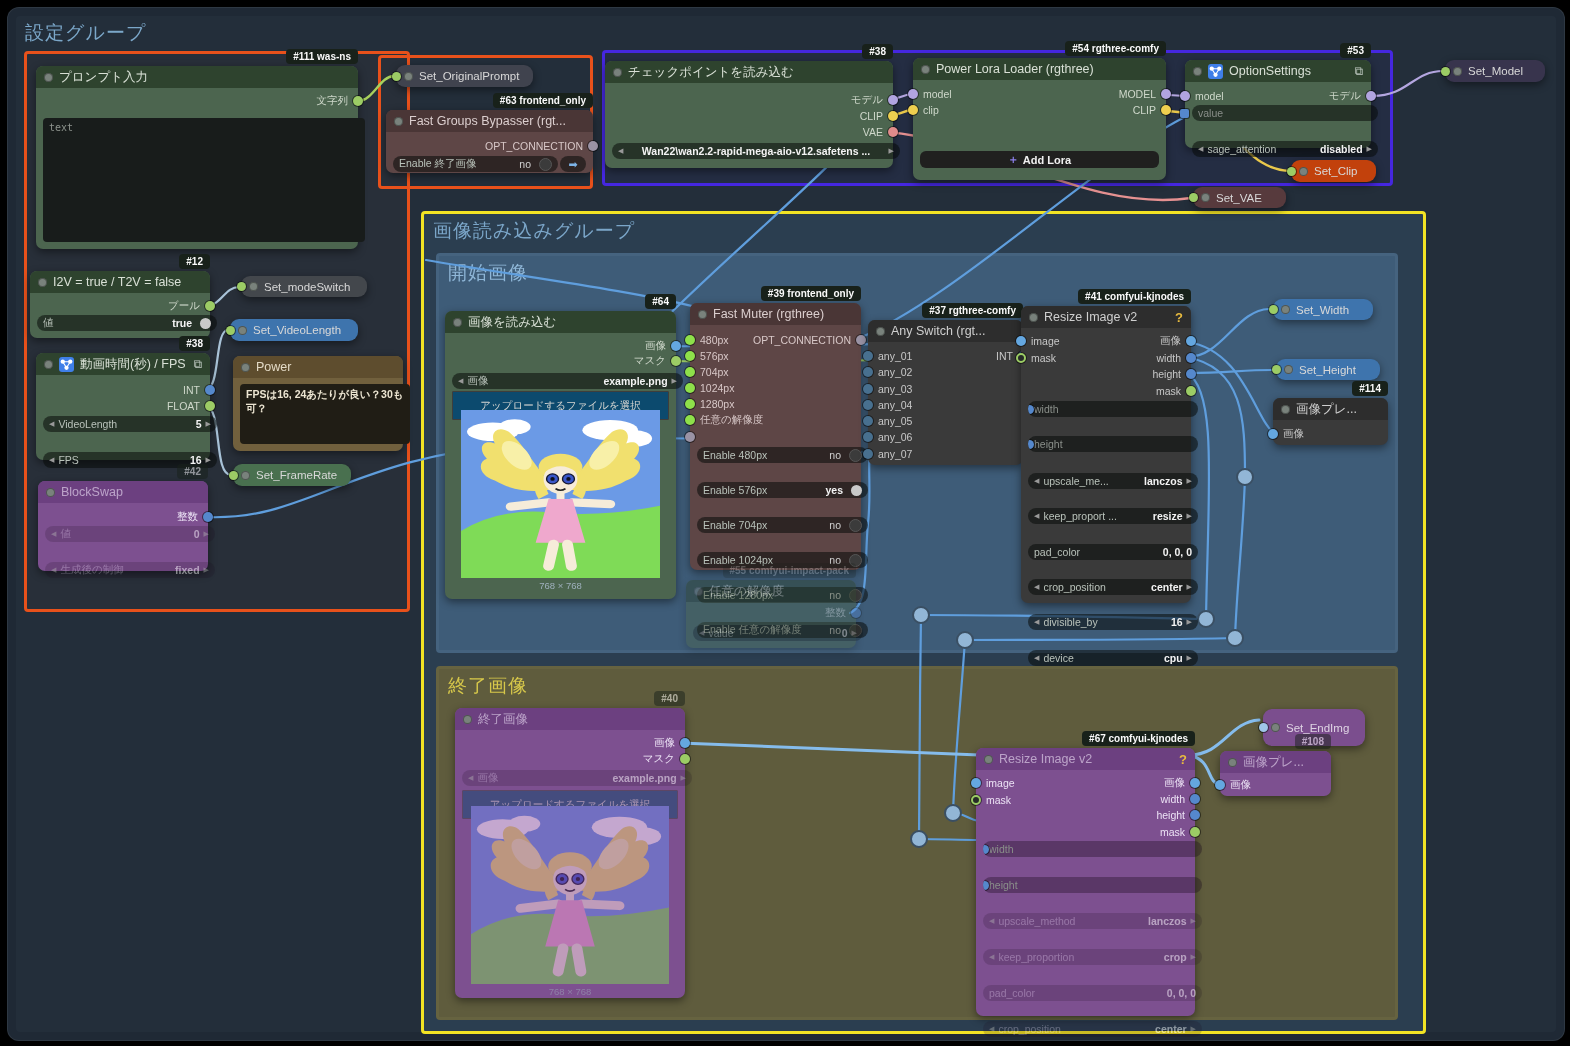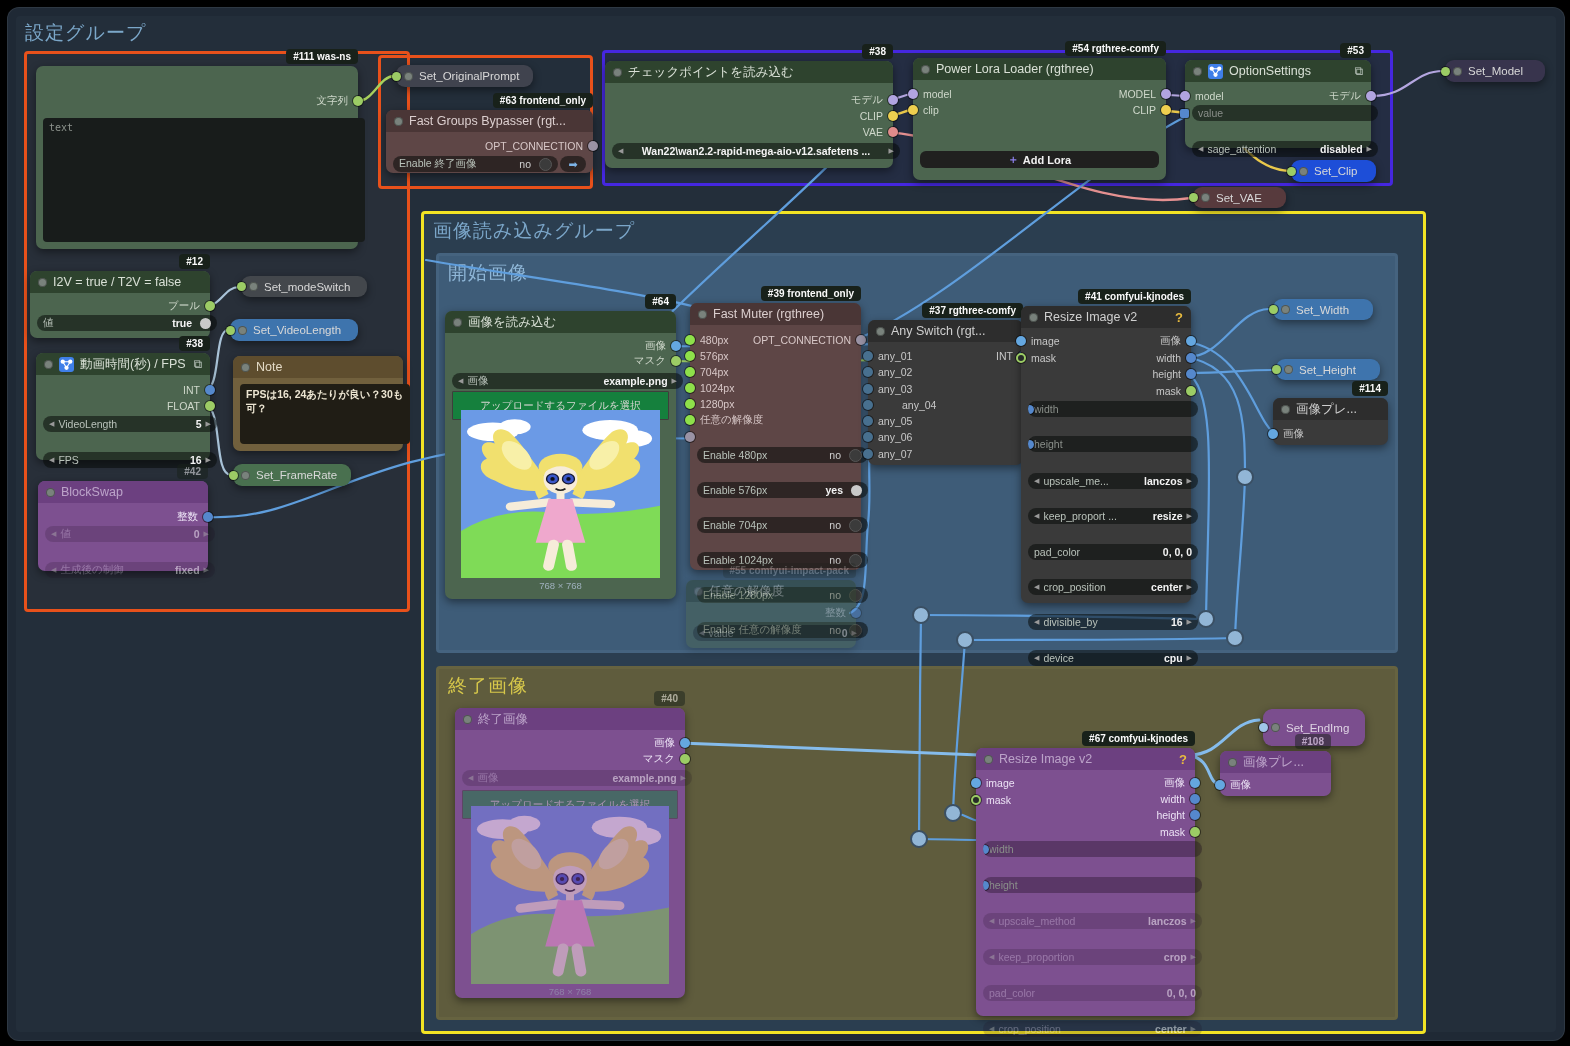--- a/index.html
+++ b/index.html
@@ -22,21 +22,21 @@
   .pin{left:-5px;}.pout{right:-5px;flex-direction:row-reverse;}
   .pdot{width:10px;height:10px;border-radius:50%;box-shadow:0 0 0 1px rgba(0,0,0,.5);flex:none;}
   .plbl{font-size:10.5px;white-space:nowrap;}
   .w{position:absolute;left:7px;right:7px;}
   .pill{position:relative;display:flex;align-items:center;background:rgba(8,11,9,.55);border-radius:8px;height:16px;padding:0 6px;gap:4px;box-sizing:border-box;overflow:hidden;}
   .arr{font-size:7px;color:#999;flex:none;}
   .wl{font-size:10.5px;color:#b9c2ba;white-space:nowrap;overflow:hidden;}
   .wv{font-size:10.5px;color:#f3f3f3;font-weight:bold;white-space:nowrap;margin-left:auto;}
   .knob{width:11px;height:11px;border-radius:50%;flex:none;margin-left:4px;}
   .btn{display:flex;align-items:center;justify-content:center;background:#20201f;border-radius:6px;height:17px;color:#f0f0f0;font-weight:bold;font-size:11px;}
-  .upl{display:flex;align-items:center;justify-content:center;background:#15803d;border:1px solid #3e3e3c;border-radius:1px;height:29px;color:#d6d6d2;font-size:10.5px;box-sizing:border-box;white-space:nowrap;overflow:hidden;}
+  .upl{display:flex;align-items:center;justify-content:center;background:#0c4a6e;border:1px solid #3e3e3c;border-radius:1px;height:29px;color:#d6d6d2;font-size:10.5px;box-sizing:border-box;white-space:nowrap;overflow:hidden;}
   .ta{position:relative;background:#181c1b;border-radius:4px;color:#8d938d;font-size:10px;font-family:"DejaVu Sans Mono","Liberation Mono",monospace;padding:4px 6px;box-sizing:border-box;overflow:hidden;}
   .ta.note{background:#201d15;color:#ece5d2;font-weight:bold;font-size:10.5px;font-family:"Liberation Sans",sans-serif;}
   .imgw{position:absolute;overflow:hidden;}
   .imgw svg{display:block;width:100%;height:100%;}
   .ovl{position:absolute;inset:0;background:rgba(125,60,148,.45);}
   .cap{position:absolute;text-align:center;font-size:9.5px;color:#9fb0bd;left:0;right:0;}
   .badge{position:absolute;right:0;top:-17px;background:#18211a;color:#fafafa;font-size:10px;font-weight:bold;padding:2px 7px;border-radius:4px;white-space:nowrap;}
   .badge.dim{opacity:.5;}
   .node.collapsed{height:21px;border-radius:9px;display:flex;align-items:center;padding:0 8px;gap:6px;}
   .node.collapsed .ntitle{font-size:11.5px;}
@@ -111,20 +111,24 @@
       <div class="reroute" style="left: 948px; top: 623px;"></div>
       <div class="reroute" style="left: 1189px; top: 602px;"></div>
       <div class="reroute" style="left: 1218px; top: 621px;"></div>
       <div class="reroute" style="left: 1228px; top: 460px;"></div>
       <div class="reroute" style="left: 936px; top: 796px;"></div>
       <div class="reroute" style="left: 902px; top: 822px;"></div>
     </div>
   <div id="nodes-layer">
       <div class="node" style="left: 28px; top: 58px; width: 322px; height: 183px; background: rgb(76, 101, 79);">
         <span class="badge">#111 was-ns</span>
+        <div class="nhead" style="background: rgb(46, 67, 46);">
+          <span class="cdot"></span>
+          <span class="ntitle" style="color: rgb(217, 224, 214);">プロンプト入力</span>
+        </div>
         <div class="port pout" style="top: 29px;">
           <span class="pdot" style="background: rgb(156, 204, 101);"></span>
           <span class="plbl" style="color: rgb(207, 216, 203);">文字列</span>
         </div>
         <div class="ta w" style="top: 52px; height: 124px;">text</div>
       </div>
       <div class="node" style="left: 22px; top: 263px; width: 180px; height: 67px; background: rgb(76, 101, 79);">
         <span class="badge">#12</span>
         <div class="nhead" style="background: rgb(46, 67, 46);">
           <span class="cdot"></span>
@@ -203,21 +207,21 @@
         <span class="ntitle" style="color: rgb(216, 216, 216);">Set_modeSwitch</span>
       </div>
       <div class="node collapsed" style="left: 222px; top: 311px; width: 128px; height: 22px; background: rgb(62, 116, 173);">
         <span class="indot" style="background: rgb(156, 204, 101);"></span>
         <span class="cdot"></span>
         <span class="ntitle" style="color: rgb(216, 216, 216);">Set_VideoLength</span>
       </div>
       <div class="node" style="left: 225px; top: 348px; width: 170px; height: 95px; background: rgb(113, 96, 61);">
         <div class="nhead" style="background: rgb(94, 77, 46);">
           <span class="cdot"></span>
-          <span class="ntitle" style="color: rgb(227, 218, 198);">Note</span>
+          <span class="ntitle" style="color: rgb(227, 218, 198);">Power</span>
         </div>
         <div class="ta w note" style="top: 28px; height: 60px;">FPSは16, 24あたりが良い？30も可？</div>
       </div>
       <div class="node collapsed" style="left: 225px; top: 456px; width: 118px; height: 22px; background: rgb(73, 112, 79);">
         <span class="indot" style="background: rgb(156, 204, 101);"></span>
         <span class="cdot"></span>
         <span class="ntitle" style="color: rgb(216, 216, 216);">Set_FrameRate</span>
       </div>
       <div class="node collapsed" style="left: 388px; top: 57px; width: 137px; height: 22px; background: rgb(64, 67, 78);">
         <span class="indot" style="background: rgb(156, 204, 101);"></span>
@@ -323,21 +327,21 @@
           <span class="wl">sage_attention</span>
           <span class="wv">disabled</span>
           <span class="arr">▶</span>
         </div>
       </div>
       <div class="node collapsed" style="left: 1437px; top: 52px; width: 100px; height: 22px; background: rgb(56, 52, 77);">
         <span class="indot" style="background: rgb(156, 204, 101);"></span>
         <span class="cdot"></span>
         <span class="ntitle" style="color: rgb(216, 216, 216);">Set_Model</span>
       </div>
-      <div class="node collapsed" style="left: 1283px; top: 152px; width: 85px; height: 22px; background: #1d4ed8;">
+      <div class="node collapsed" style="left: 1283px; top: 152px; width: 85px; height: 22px; background: #c2410c;">
         <span class="indot" style="background: rgb(156, 204, 101);"></span>
         <span class="cdot"></span>
         <span class="ntitle" style="color: rgb(216, 216, 216);">Set_Clip</span>
       </div>
       <div class="node collapsed" style="left: 1185px; top: 179px; width: 93px; height: 21px; background: rgb(87, 58, 61);">
         <span class="indot" style="background: rgb(156, 204, 101);"></span>
         <span class="cdot"></span>
         <span class="ntitle" style="color: rgb(216, 216, 216);">Set_VAE</span>
       </div>
       <div class="node" style="left: 437px; top: 303px; width: 231px; height: 288px; background: rgb(76, 101, 79);">
@@ -491,21 +495,21 @@
         <div class="port pin" style="top: 46px;">
           <span class="pdot" style="background: rgb(72, 112, 143);"></span>
           <span class="plbl" style="color: rgb(200, 200, 200);">any_02</span>
         </div>
         <div class="port pin" style="top: 63px;">
           <span class="pdot" style="background: rgb(72, 112, 143);"></span>
           <span class="plbl" style="color: rgb(200, 200, 200);">any_03</span>
         </div>
         <div class="port pin" style="top: 79px;">
           <span class="pdot" style="background: rgb(72, 112, 143);"></span>
-          <span class="plbl" style="color: rgb(200, 200, 200); margin-left: 24px;">any_04</span>
+          <span class="plbl" style="color: rgb(200, 200, 200);">any_04</span>
         </div>
         <div class="port pin" style="top: 95px;">
           <span class="pdot" style="background: rgb(72, 112, 143);"></span>
           <span class="plbl" style="color: rgb(200, 200, 200);">any_05</span>
         </div>
         <div class="port pin" style="top: 111px;">
           <span class="pdot" style="background: rgb(72, 112, 143);"></span>
           <span class="plbl" style="color: rgb(200, 200, 200);">any_06</span>
         </div>
         <div class="port pin" style="top: 128px;">

